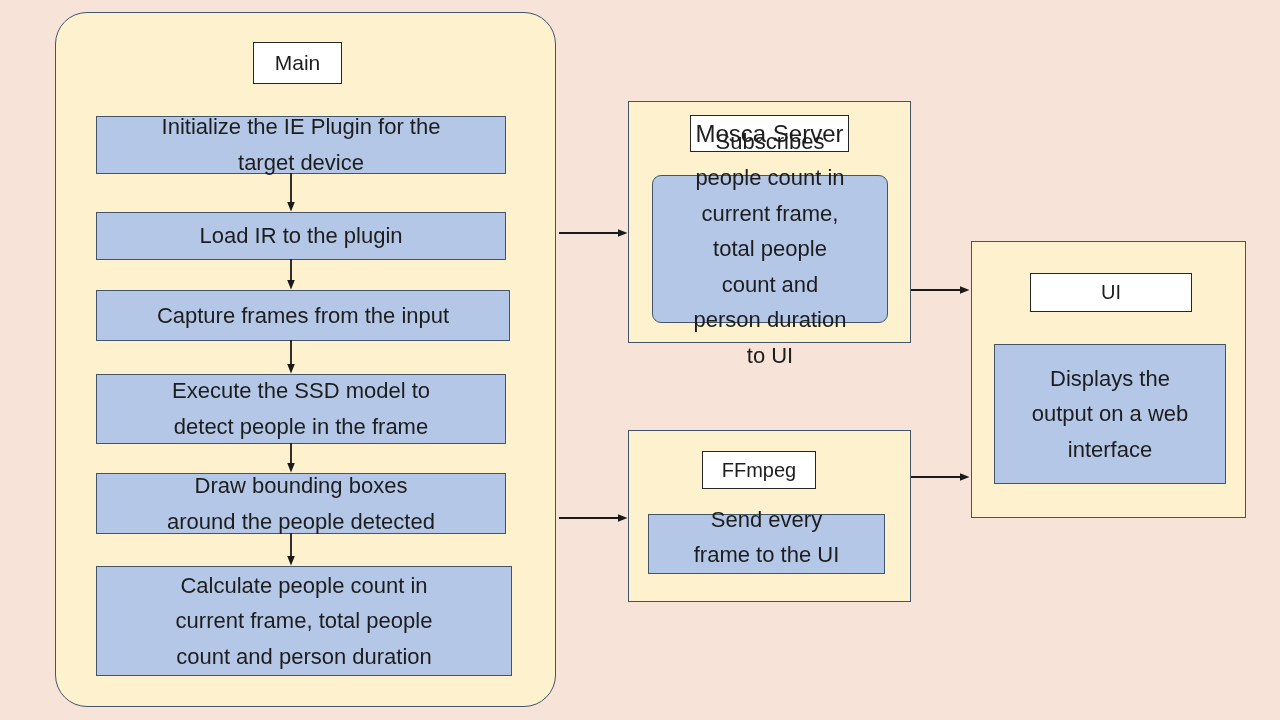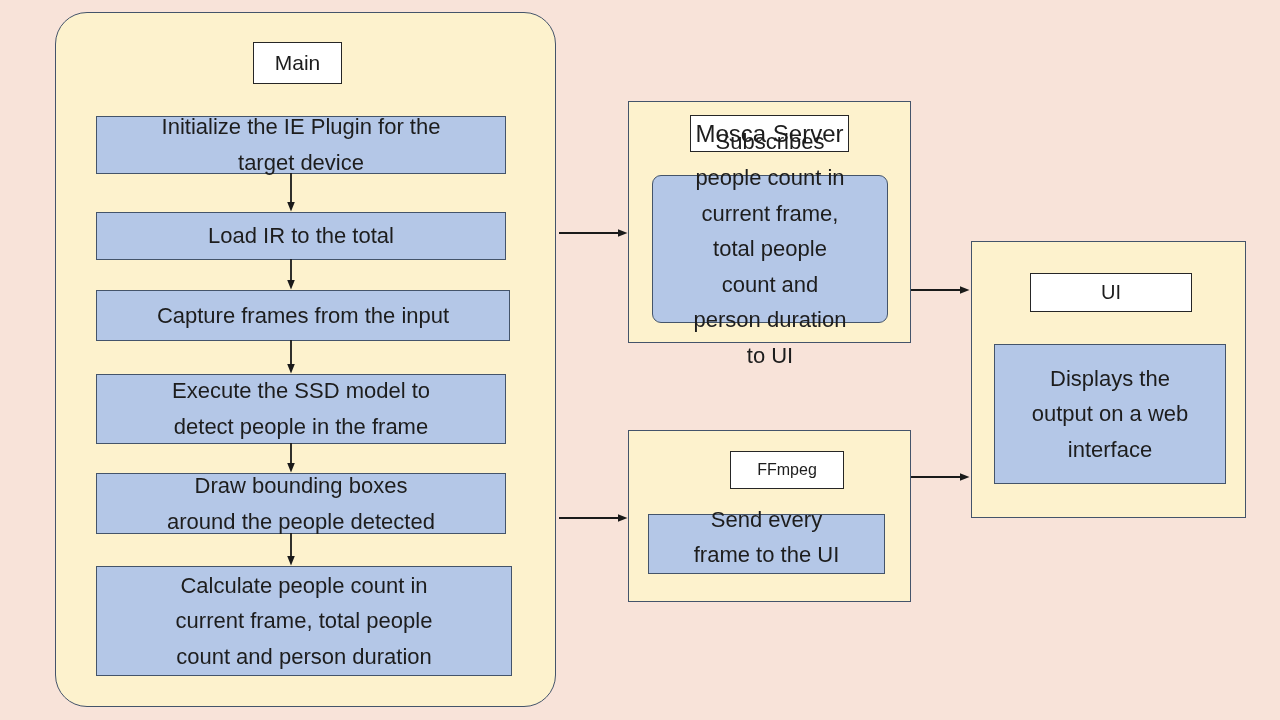--- a/index.html
+++ b/index.html
@@ -66,21 +66,21 @@
   #step-5{left:40px;top:460px;width:410px;height:61px;}
   #step-6{left:40px;top:553px;width:416px;height:110px;}
 
   
   #mosca-group{left:628px;top:101px;width:283px;height:242px;}
   #mosca-title{left:61px;top:13px;width:159px;height:37px;font-size:24px;}
   #mosca-body{left:23px;top:73px;width:236px;height:148px;border-radius:9px;}
 
   
   #ffmpeg-group{left:628px;top:430px;width:283px;height:172px;}
-  #ffmpeg-title{left:73px;top:20px;width:114px;height:38px;font-size:16px;margin-left:28px;}
+  #ffmpeg-title{left:73px;top:20px;width:114px;height:38px;font-size:20px;}
   #ffmpeg-body{left:19px;top:83px;width:237px;height:60px;align-items:flex-end;}
 
   
   #ui-group{left:971px;top:241px;width:275px;height:277px;}
   #ui-title{left:58px;top:31px;width:162px;height:39px;font-size:20px;text-align:center;}
   #ui-body{left:22px;top:102px;width:232px;height:140px;}
 </style>
 </head>
 <body>
 
@@ -106,21 +106,21 @@
   </svg>
 
   <div class="group rounded" id="main-group">
     <div class="title-box" id="main-title">
       <span>Main</span>
     </div>
     <div class="task-box" id="step-1">
       <span class="t tw340">Initialize the IE Plugin for the target device</span>
     </div>
     <div class="task-box" id="step-2">
-      <span class="t">Load IR to the total</span>
+      <span class="t">Load IR to the plugin</span>
     </div>
     <div class="task-box" id="step-3">
       <span class="t">Capture frames from the input</span>
     </div>
     <div class="task-box" id="step-5">
       <span class="t tw285">Draw bounding boxes around the people detected</span>
     </div>
     <div class="task-box" id="step-4">
       <span class="t tw300">Execute the SSD model to detect people in the frame</span>
     </div>

